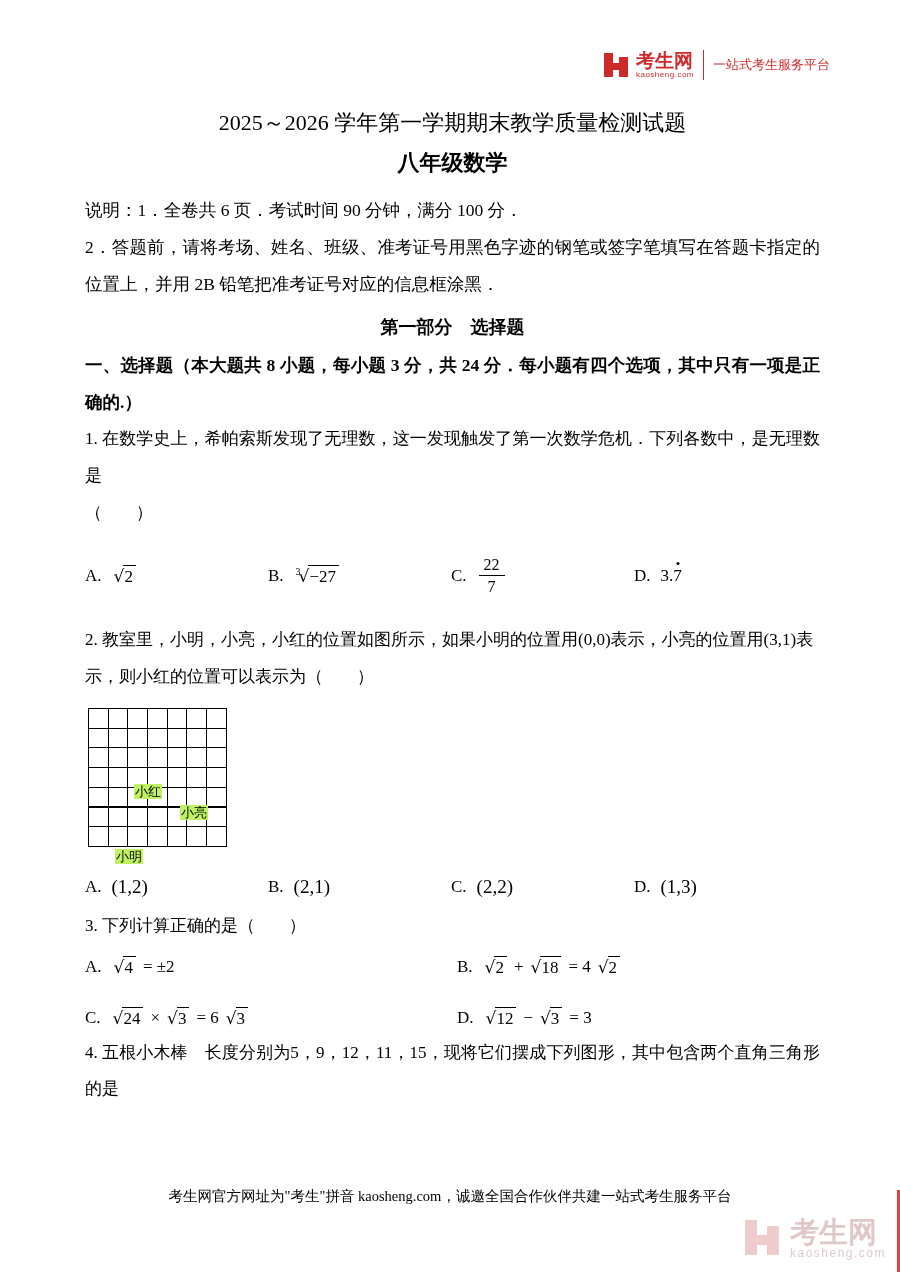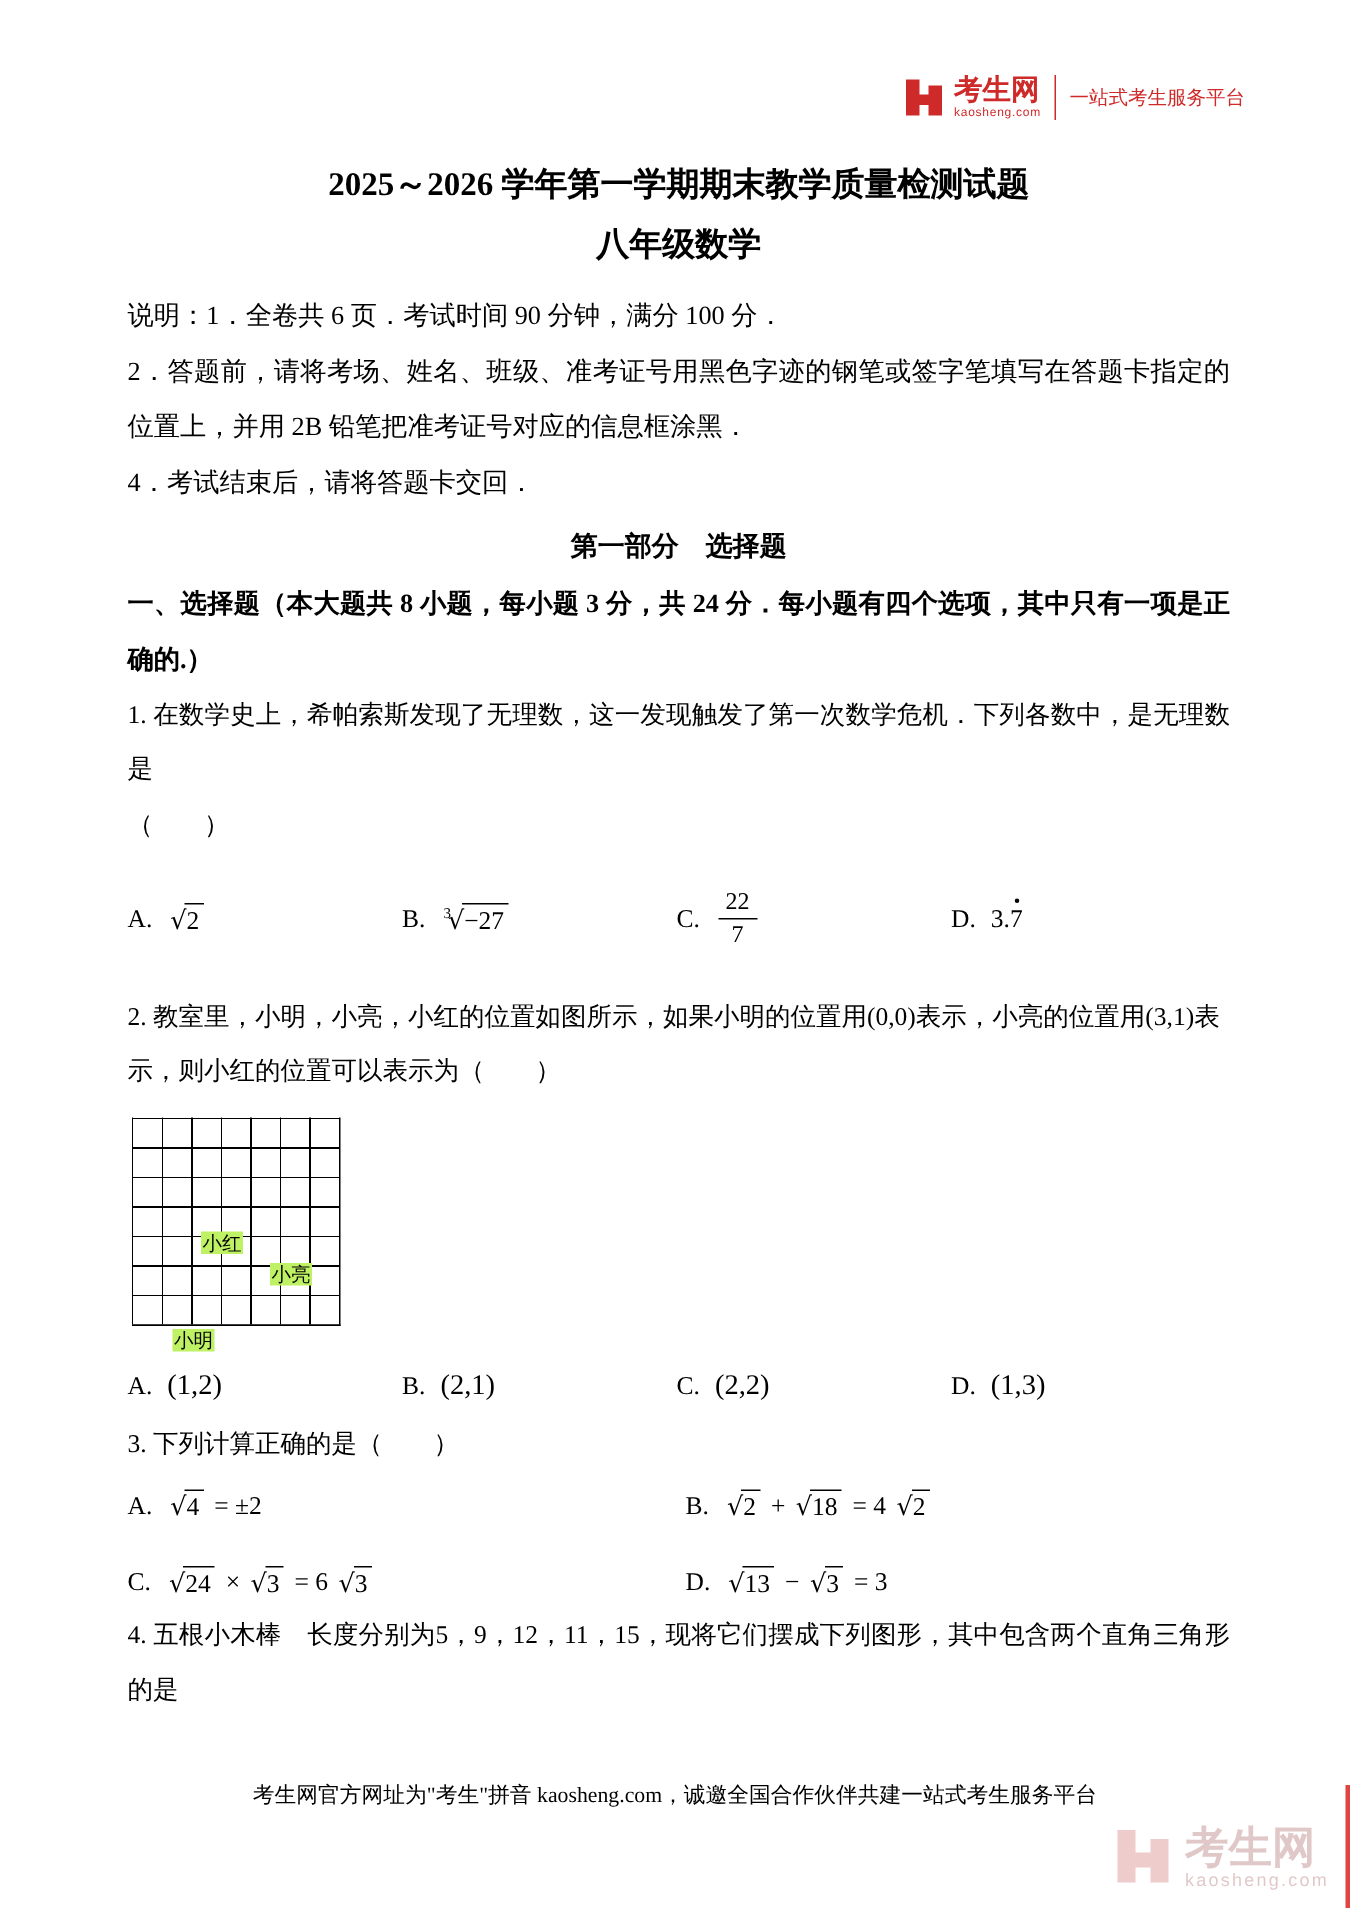--- a/index.html
+++ b/index.html
@@ -17,21 +17,21 @@
   .brand-logo .b2{position:absolute;right:2px;top:6px;width:9px;height:20px;background:#cf2a2a;}
   .brand-logo .b3{position:absolute;left:10px;top:12px;width:9px;height:7px;background:#cf2a2a;}
   .brand-text{display:flex;flex-direction:column;line-height:1.05;}
   .brand-name{font-family:"Liberation Sans","DejaVu Sans",sans-serif;font-weight:700;font-size:19px;color:#cf2a2a;}
   .brand-domain{font-family:"Liberation Sans","DejaVu Sans",sans-serif;font-size:8px;color:#cf2a2a;letter-spacing:.5px;}
   .brand-divider{width:1px;height:30px;background:#cf2a2a;margin:0 9px;}
   .brand-slogan{font-family:Liberation Sans, sans-serif;font-size:13px;color:#cf2a2a;}
 
   
   .titles{padding-top:108px;text-align:center;}
-  .title1{font-size:22px;font-weight:700;margin:0;}
+  .title1{font-size:22px;font-weight:400;margin:0;}
   .title2{font-size:22px;font-weight:700;margin:10px 0 0 0;}
 
   
   .notes{margin-top:14px;}
   .notes p{margin:0;font-size:17.5px;line-height:2.12;text-align:justify;}
   .part-title{text-align:center;font-size:18px;font-weight:700;margin:6px 0 2px 0;line-height:2;}
   .intro{font-size:17.5px;font-weight:700;line-height:2.12;text-align:justify;margin:0;}
   .qtext{font-size:17px;line-height:2.15;margin:0;text-align:justify;}
 
   
@@ -102,21 +102,20 @@
 <div class="page">
 
   <div class="titles">
     <h1 class="title1">2025～2026 学年第一学期期末教学质量检测试题</h1>
     <h2 class="title2">八年级数学</h2>
   </div>
 
   <div class="notes">
     <p>说明：1．全卷共 6 页．考试时间 90 分钟，满分 100 分．</p>
     <p>2．答题前，请将考场、姓名、班级、准考证号用黑色字迹的钢笔或签字笔填写在答题卡指定的位置上，并用 2B 铅笔把准考证号对应的信息框涂黑．</p>
-    <p>4．考试结束后，请将答题卡交回．</p>
   </div>
 
   <div class="part-title">第一部分　选择题</div>
   <p class="intro">一、选择题（本大题共 8 小题，每小题 3 分，共 24 分．每小题有四个选项，其中只有一项是正确的.）</p>
 
   <div>
     <p class="qtext">1. 在数学史上，希帕索斯发现了无理数，这一发现触发了第一次数学危机．下列各数中，是无理数　是</p>
     <p class="qtext">（　　）</p>
     <div class="q-row">
       <div class="opt">
@@ -191,21 +190,21 @@
       <div class="opt">
         <span class="opt-label">C.</span>
         <span class="sq"><span class="sq-sign">√</span><span class="sq-rad">24</span></span>
         <span class="mtxt">×</span>
         <span class="sq"><span class="sq-sign">√</span><span class="sq-rad">3</span></span>
         <span class="mtxt">= 6</span>
         <span class="sq"><span class="sq-sign">√</span><span class="sq-rad">3</span></span>
       </div>
       <div class="opt">
         <span class="opt-label">D.</span>
-        <span class="sq"><span class="sq-sign">√</span><span class="sq-rad">13</span></span>
+        <span class="sq"><span class="sq-sign">√</span><span class="sq-rad">12</span></span>
         <span class="mtxt">−</span>
         <span class="sq"><span class="sq-sign">√</span><span class="sq-rad">3</span></span>
         <span class="mtxt">= 3</span>
       </div>
     </div>
   </div>
 
   <div>
     <p class="qtext">4. 五根小木棒　长度分别为5，9，12，11，15，现将它们摆成下列图形，其中包含两个直角三角形的是</p>
   </div>

